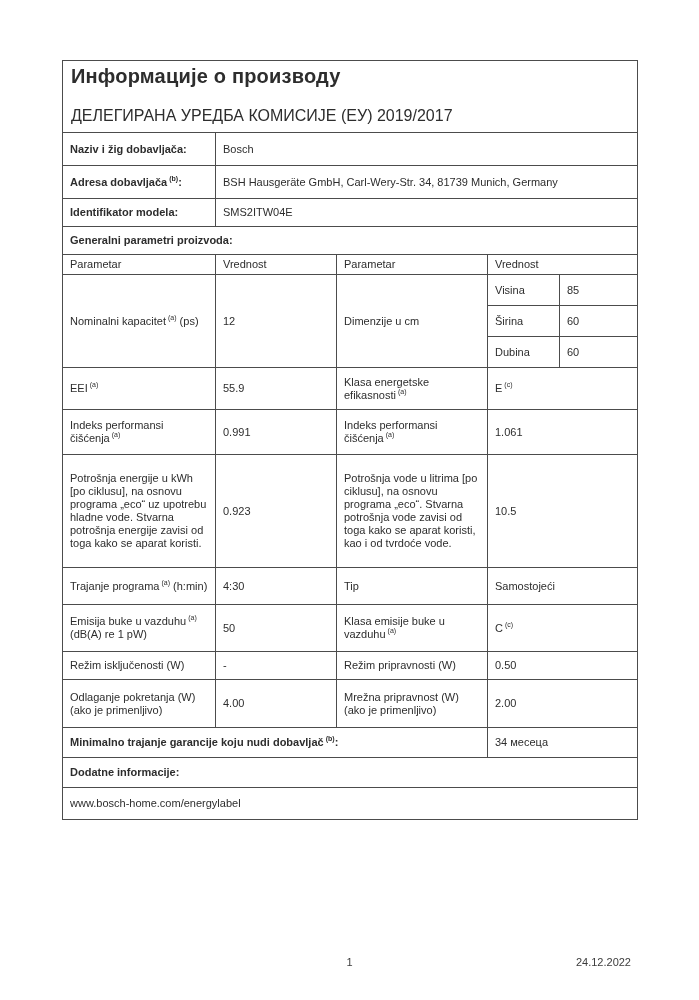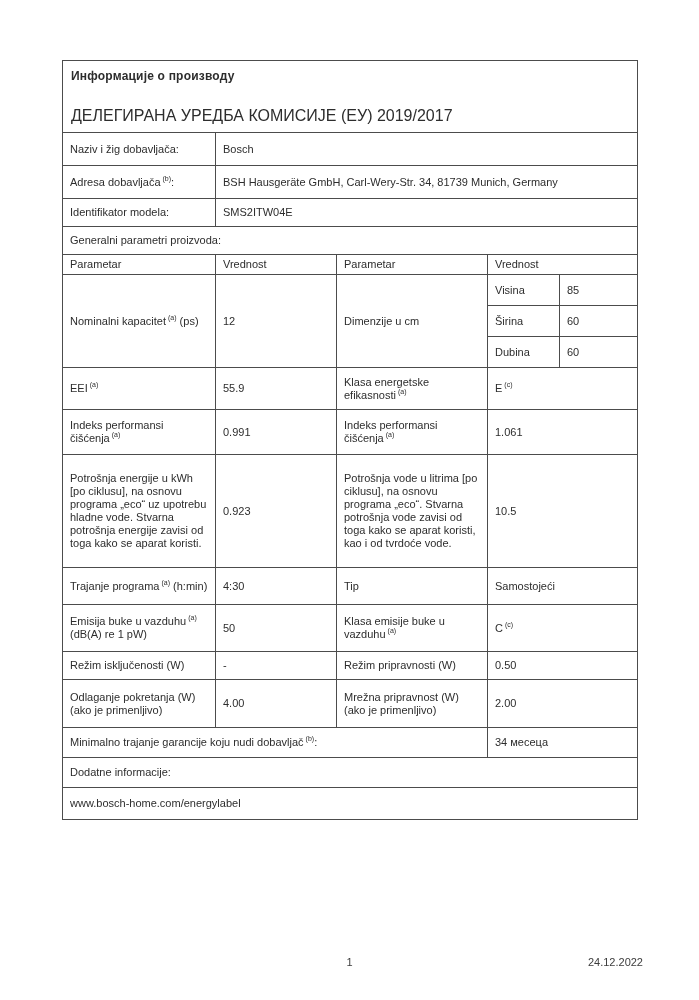--- a/index.html
+++ b/index.html
@@ -21,51 +21,51 @@
     border-collapse: collapse;
   }
   table.info td {
     border: 1.5px solid #4c4c4c;
     font-size: 11px;
     line-height: 13px;
     padding: 3px 7px;
     vertical-align: middle;
     overflow: hidden;
   }
-  td.b, .b { font-weight: normal; }
+  td.b, .b { font-weight: bold; }
   td.c { text-align: left; }
   sup {
     font-size: 7px;
     line-height: 0;
     vertical-align: super;
     margin-left: 2px;
   }
   .title-cell { padding: 9px 8px 10px 8px !important; }
   .doc-title {
-    font-size: 12px;
+    font-size: 20px;
     font-weight: bold;
     letter-spacing: 0.2px;
     margin-bottom: 26px;
   }
   .doc-subtitle { font-size: 16px; }
   .footer {
     position: absolute;
     left: 0; top: 956px;
     width: 699px;
     font-size: 11px;
     color: #3c3c3c;
   }
   .footer .page-num {
     position: absolute;
     left: 50%;
     transform: translateX(-50%);
   }
   .footer .date {
     position: absolute;
-    right: 56px;
+    right: 68px;
   }
 </style>
 </head>
 <body>
 
 <div class="sheet">
   <table class="info">
     <colgroup>
       <col style="width:153px">
         <col style="width:121px">

